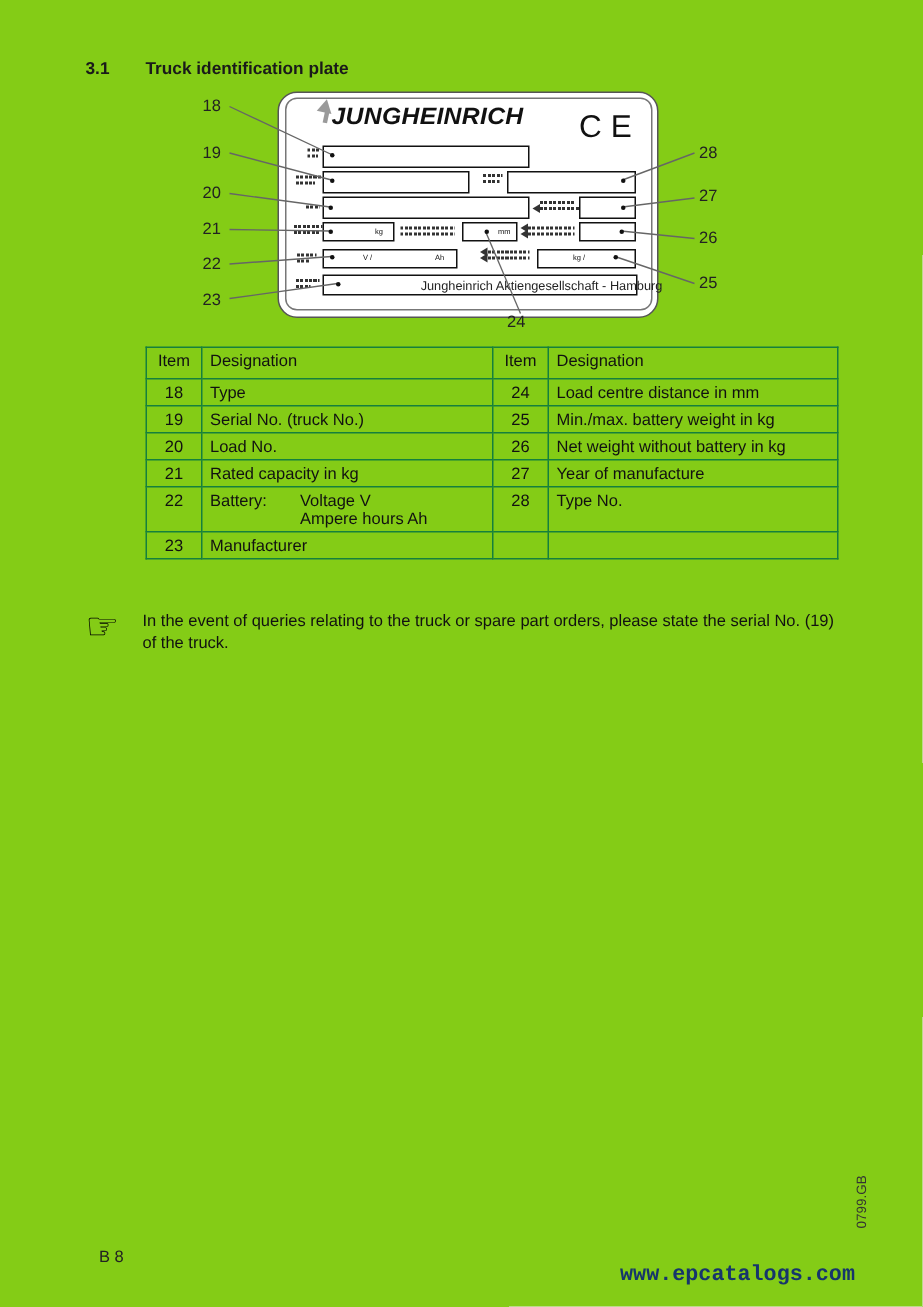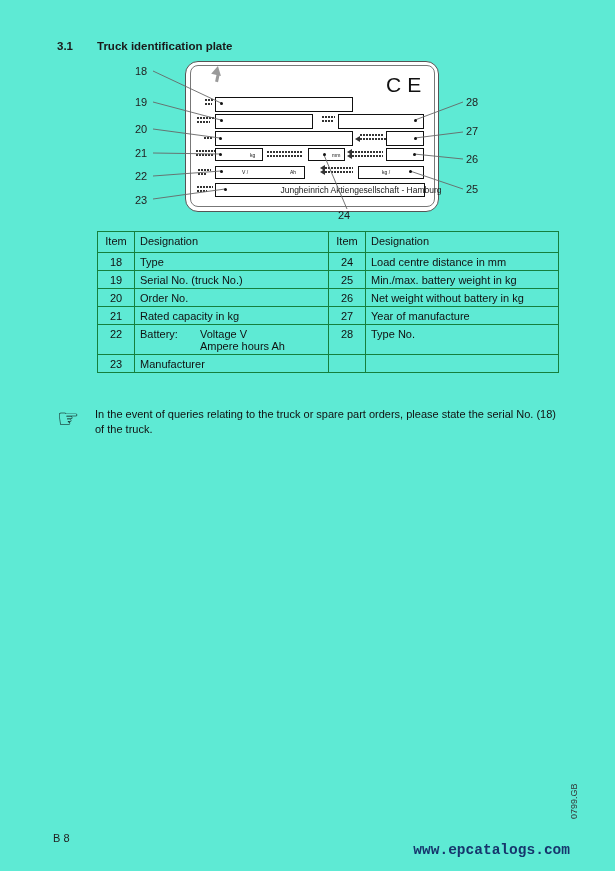--- a/index.html
+++ b/index.html
@@ -1,17 +1,17 @@
 <!DOCTYPE html>
 <html><head>
 <meta charset="utf-8">
 <style>
   html,body{margin:0;padding:0;background:#e8e8e8;}
   .page{
-    position:relative;width:615px;height:871px;background:#5eead4;
+    position:relative;width:615px;height:871px;background:#84cc16;
     font-family:"Liberation Sans",sans-serif;color:#1a1a1a;overflow:hidden;
     margin:0 auto;
   }
   .abs{position:absolute;}
   
   .h-num{left:57px;top:40px;font-size:11.5px;font-weight:bold;}
   .h-title{left:97px;top:40px;font-size:11.5px;font-weight:bold;}
   
   .plate-outer{left:185px;top:61px;width:252px;height:149px;border:1.5px solid #555;border-radius:13px;background:#fff;}
   .plate-inner{left:190px;top:65px;width:243px;height:140px;border:1px solid #777;border-radius:8px;background:#fff;}
@@ -41,40 +41,41 @@
   .id-table th{text-align:left;height:15px;}
   .id-table th.item,.id-table td.item{text-align:center;padding-left:0;padding-right:0;}
   .id-table td.desc,.id-table th.desc{padding-left:5px;}
   .battery-cell{display:flex;}
   .battery-prefix{width:60px;flex:none;}
   
   .note{left:57px;top:407px;width:505px;display:flex;gap:8px;}
   .note-icon{flex:none;font-size:25px;line-height:22px;color:#000;width:30px;}
   .note-text{font-size:11px;line-height:15px;color:#111;width:466px;}
   
-  .page-num{left:53px;top:832px;font-size:11px;color:#222;}
+  .page-num{left:66px;top:832px;font-size:11px;color:#222;}
   .watermark{left:390px;top:842px;width:180px;text-align:right;
     font-family:"Liberation Mono","DejaVu Sans Mono",monospace;font-size:14.5px;font-weight:bold;
     text-decoration:none;}
   .doc-code{left:569px;top:819px;font-size:9px;color:#333;transform:rotate(-90deg);transform-origin:0 0;white-space:nowrap;}
 </style>
 </head>
 <body>
 
 <div class="page">
 
   <span class="abs h-num">3.1</span>
   <span class="abs h-title">Truck identification plate</span>
 
   <div class="abs plate-outer"></div>
   <div class="abs plate-inner"></div>
 
   <div class="abs logo">
     <span class="logo-arrow"></span>
     <span class="logo-arrow-stem"></span>
+    <span class="logo-text">JUNGHEINRICH</span>
   </div>
   <span class="abs ce">CE</span>
 
   <div class="pbox" style="left:215px;top:97px;width:138px;height:15px;"></div>
   <div class="pbox" style="left:215px;top:114px;width:98px;height:15px;"></div>
   <div class="pbox" style="left:338px;top:114px;width:86px;height:15px;"></div>
   <div class="pbox" style="left:215px;top:131px;width:138px;height:15px;"></div>
   <div class="pbox" style="left:386px;top:131px;width:38px;height:15px;"></div>
   <div class="pbox" style="left:215px;top:148px;width:48px;height:13px;"></div>
   <div class="pbox" style="left:308px;top:148px;width:37px;height:13px;"></div>
@@ -197,21 +198,21 @@
           <td class="desc">Load centre distance in mm</td>
         </tr>
         <tr>
           <td class="item">19</td>
           <td class="desc">Serial No. (truck No.)</td>
           <td class="item">25</td>
           <td class="desc">Min./max. battery weight in kg</td>
         </tr>
         <tr>
           <td class="item">20</td>
-          <td class="desc">Order No.</td>
+          <td class="desc">Load No.</td>
           <td class="item">26</td>
           <td class="desc">Net weight without battery in kg</td>
         </tr>
         <tr>
           <td class="item">21</td>
           <td class="desc">Rated capacity in kg</td>
           <td class="item">27</td>
           <td class="desc">Year of manufacture</td>
         </tr>
         <tr>
@@ -232,20 +233,20 @@
           <td class="item">23</td>
           <td class="desc">Manufacturer</td>
           <td class="item"></td>
           <td class="desc"></td>
         </tr>
       </tbody>
   </table>
 
   <div class="abs note">
     <span class="note-icon">☞</span>
-    <span class="note-text">In the event of queries relating to the truck or spare part orders, please state the serial No. (18) of the truck.</span>
+    <span class="note-text">In the event of queries relating to the truck or spare part orders, please state the serial No. (19) of the truck.</span>
   </div>
 
   <span class="abs page-num">B 8</span>
   <a class="abs watermark" href="#" id="watermark-link" style="color: rgb(22, 53, 108);">www.epcatalogs.com</a>
   <span class="abs doc-code">0799.GB</span>
 
 </div>
 
 </body></html>

